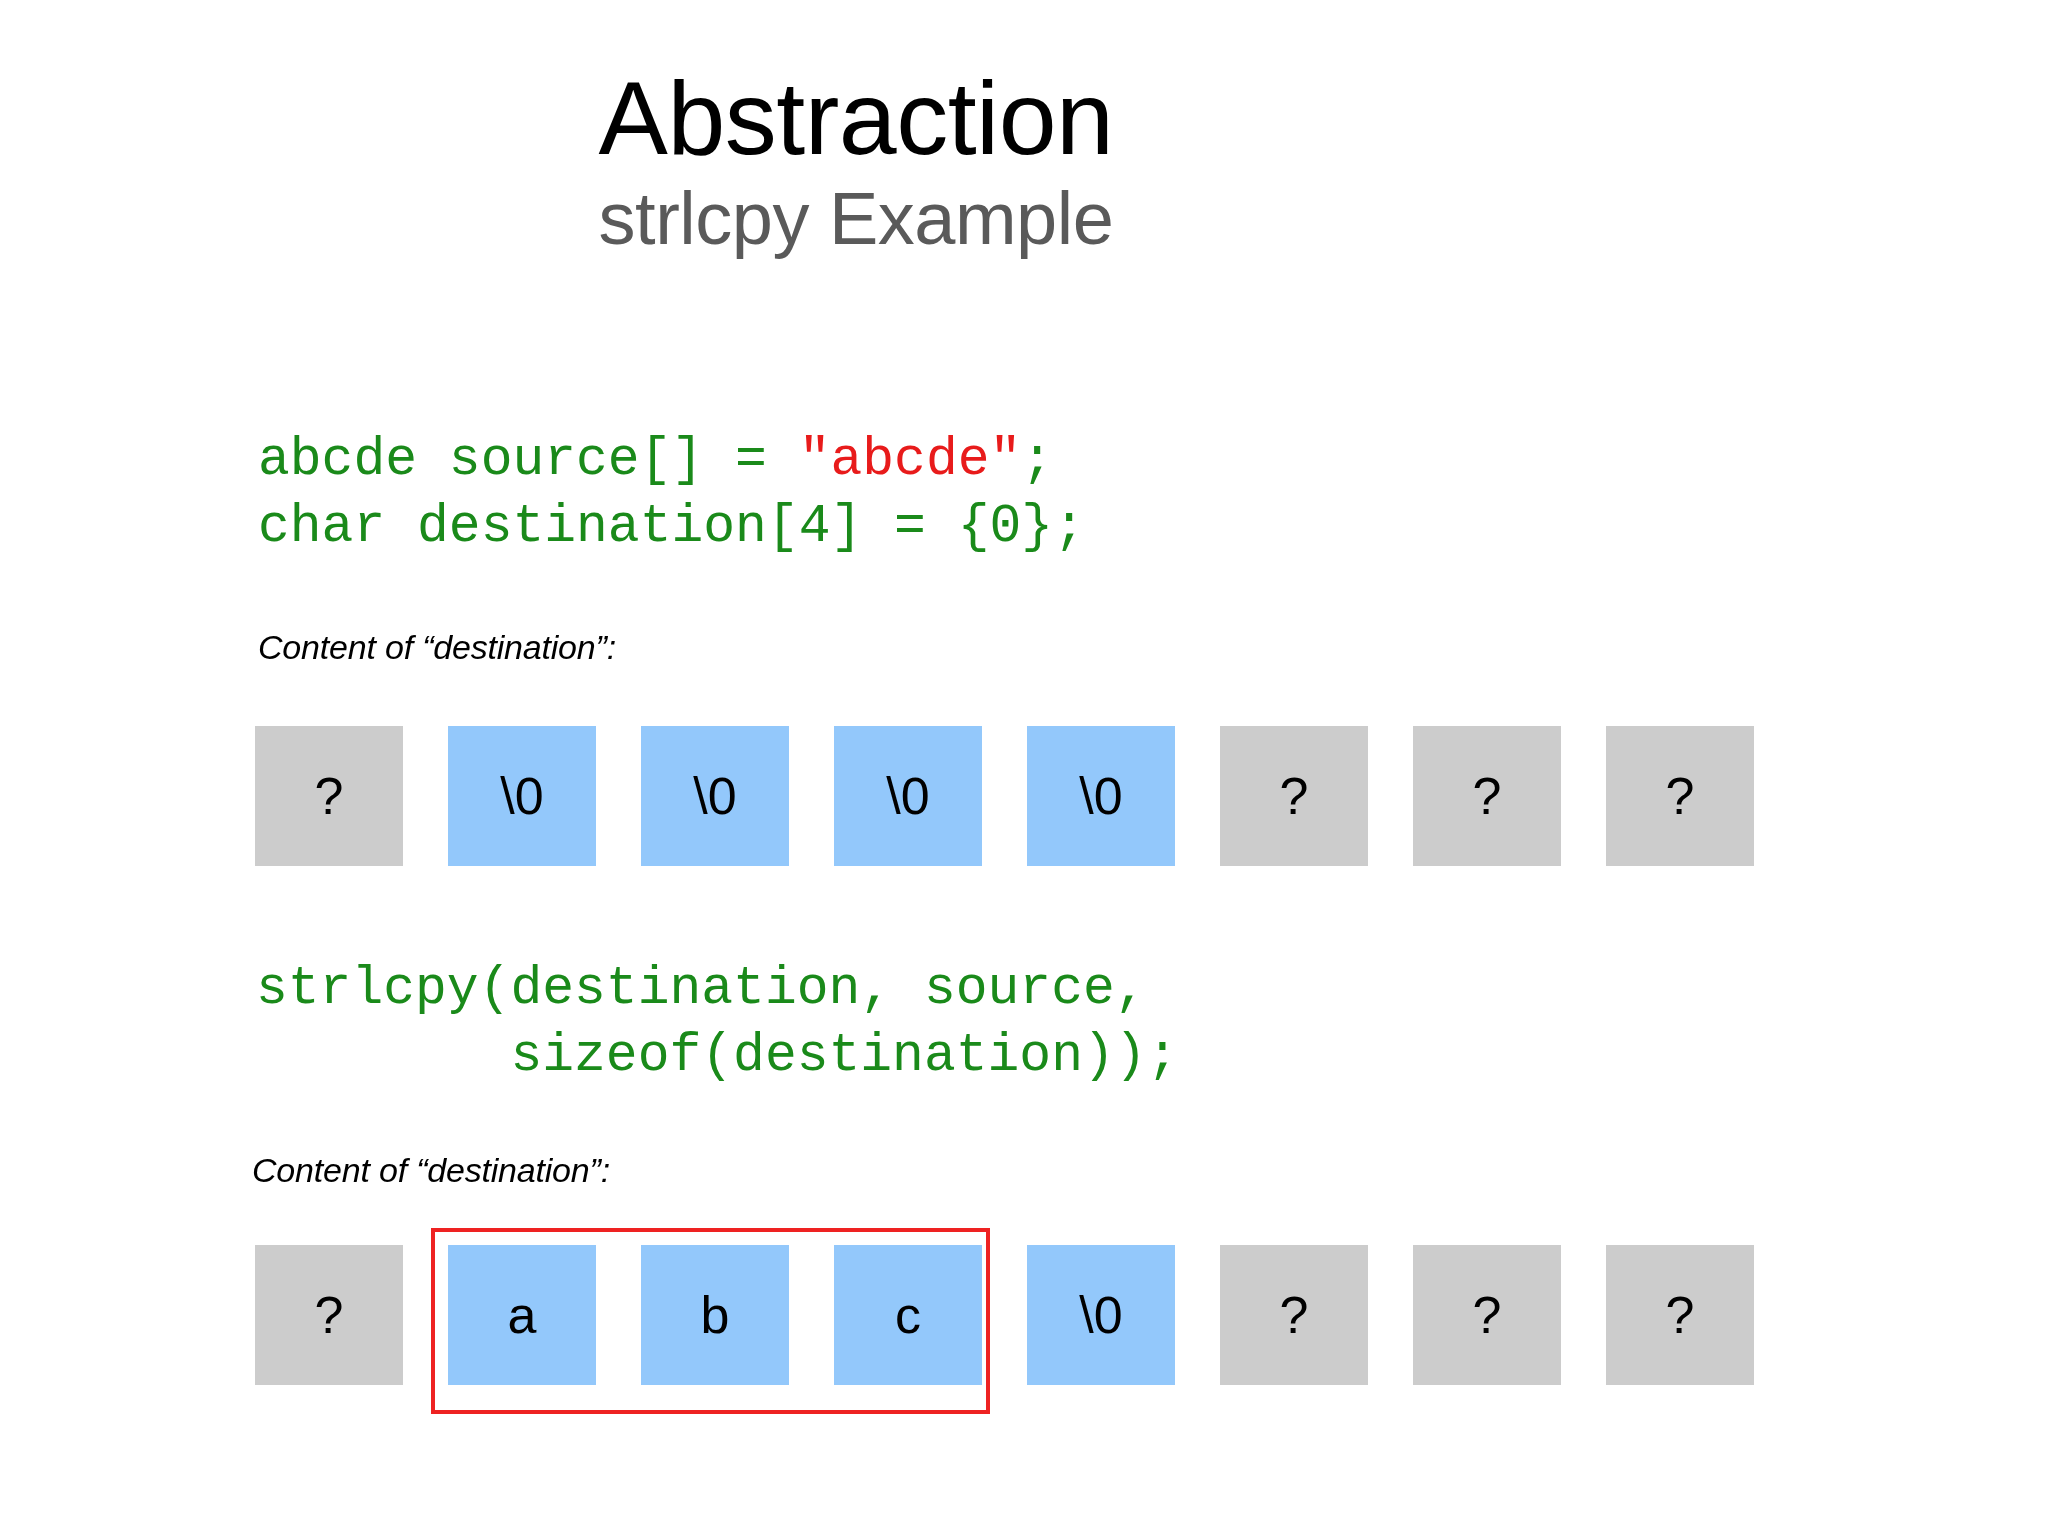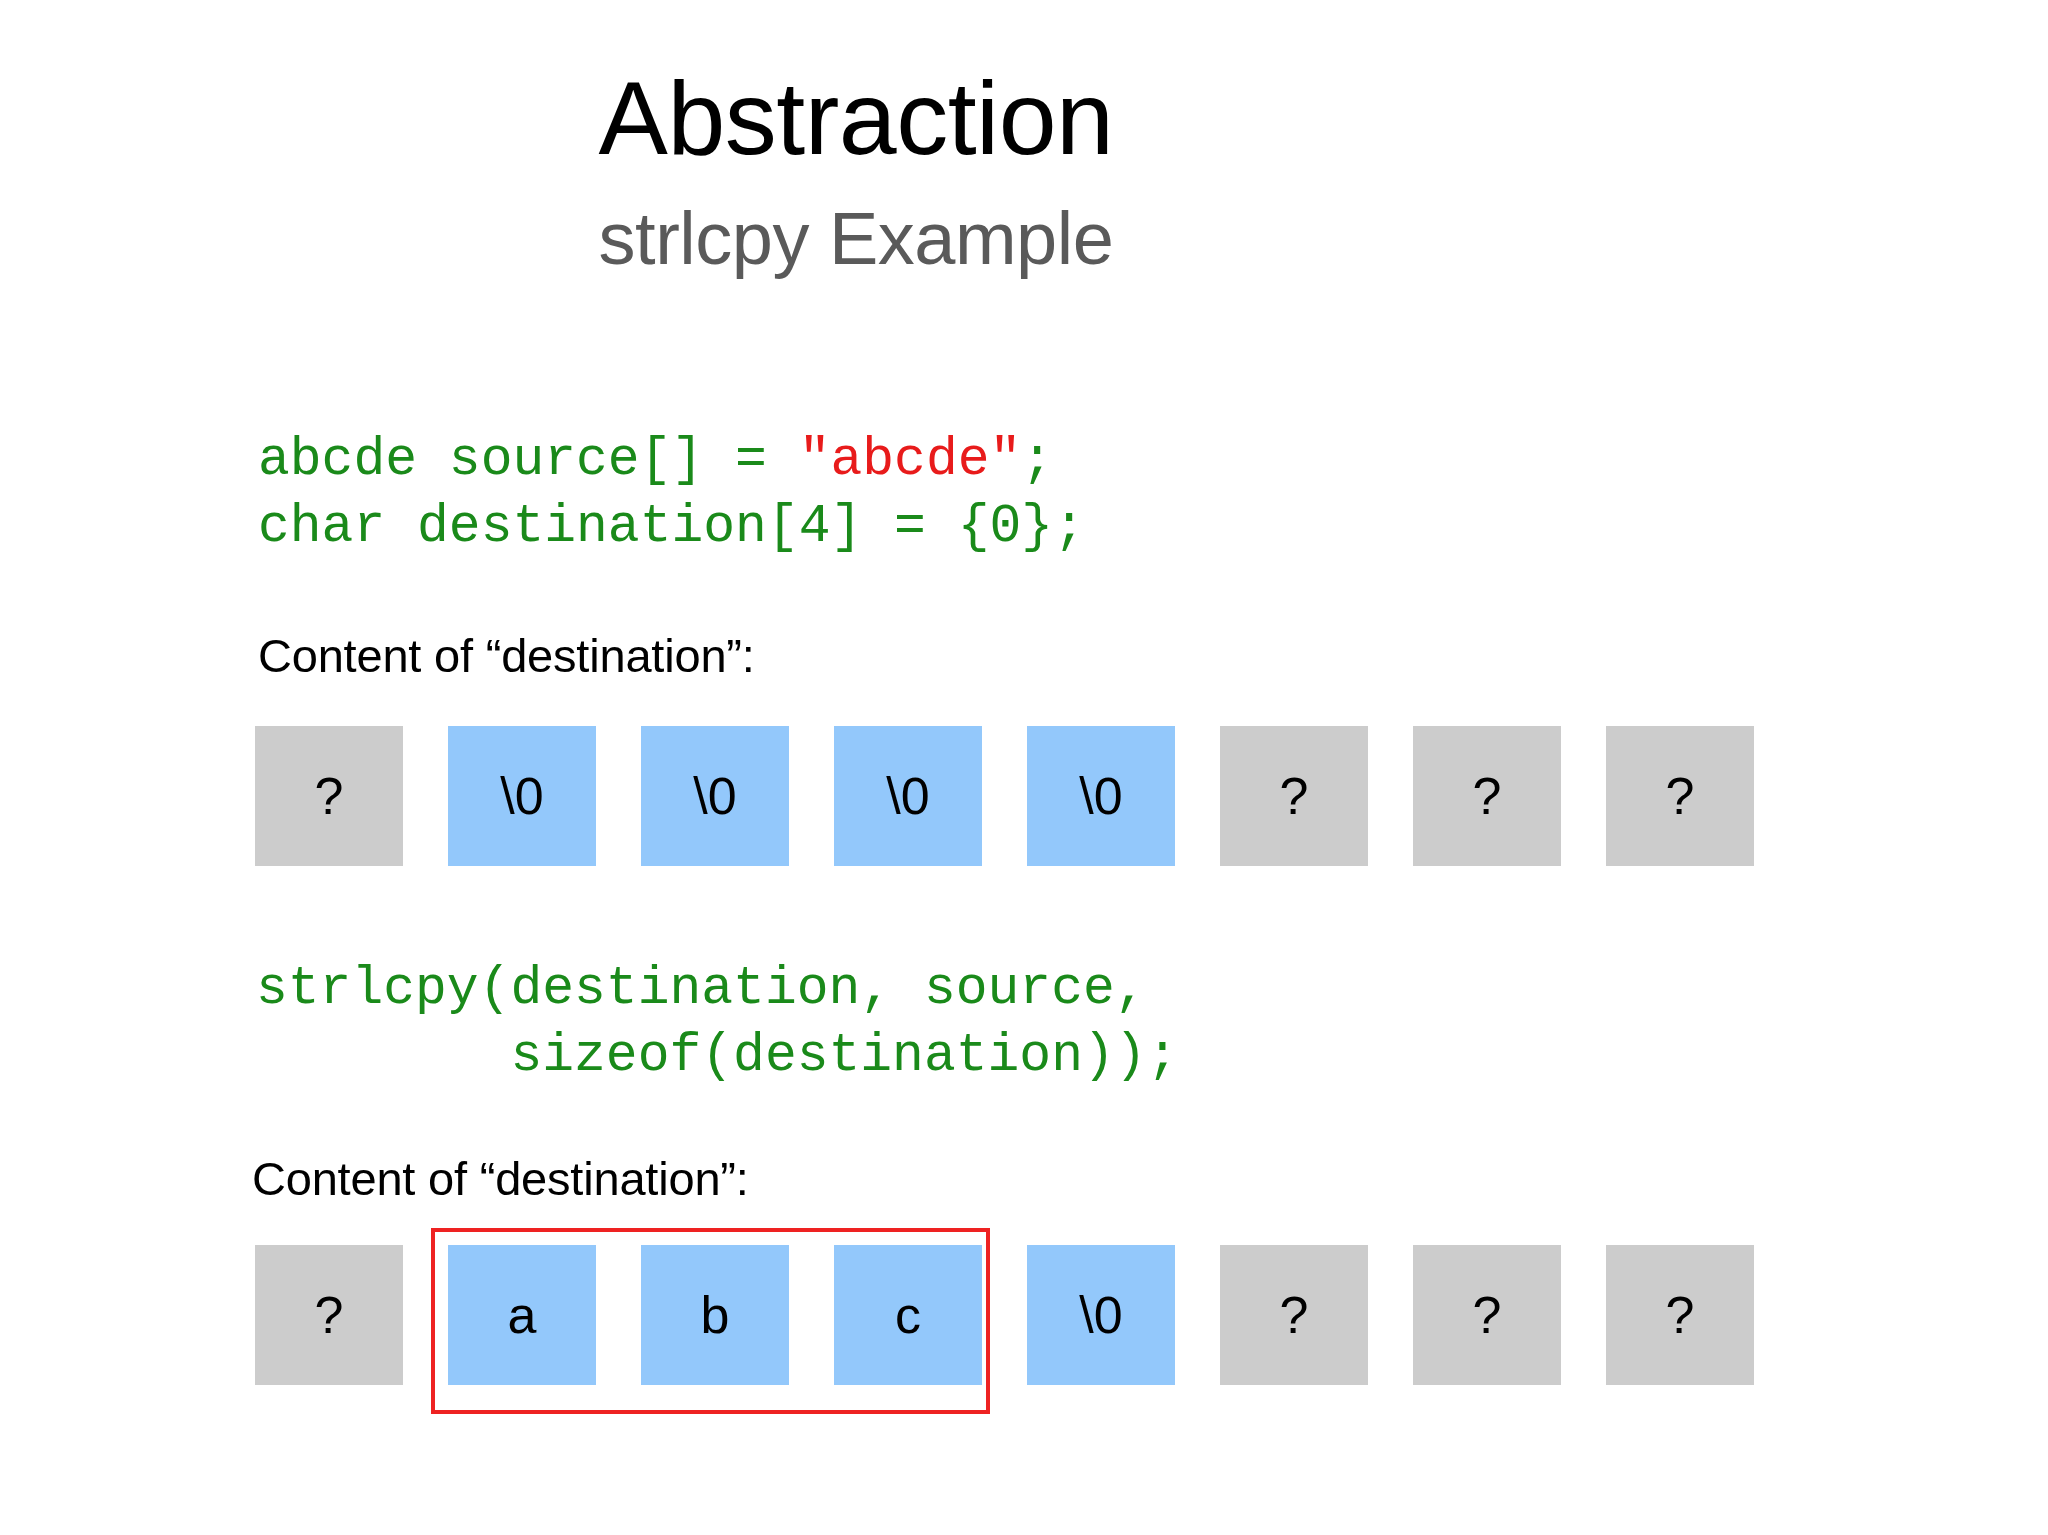--- a/index.html
+++ b/index.html
@@ -35,45 +35,46 @@
     line-height: 1.08;
     color: #000000;
     font-weight: normal;
     letter-spacing: -0.5px;
   }
   .subtitle {
     font-size: 74px;
     line-height: 1.12;
     color: #5a5a5a;
     font-weight: normal;
-    margin-top: 24px;
+    margin-top: 4px;
     letter-spacing: -0.5px;
   }
 
   
   .code {
     position: absolute;
     font-family: "Liberation Mono", "DejaVu Sans Mono", monospace;
     font-size: 53px;
     line-height: 67px;
     color: #1a8a1a;
     white-space: pre;
     letter-spacing: 0px;
   }
   .code-decl  { left: 258px; top: 427px; }
   .code-call  { left: 256px; top: 956px; }
   .str-lit    { color: #e81b1b; }
 
   
   .section-label {
     position: absolute;
-    font-size: 47px;
+    font-size: 34px;
     color: #000000;
     letter-spacing: -0.2px;
     white-space: nowrap;
+    font-style: italic;
   }
   .label-1 { left: 258px; top: 628px; }
   .label-2 { left: 252px; top: 1151px; }
 
   
   .cell-row {
     position: absolute;
     left: 255px;
     display: flex;
     gap: 45px;

